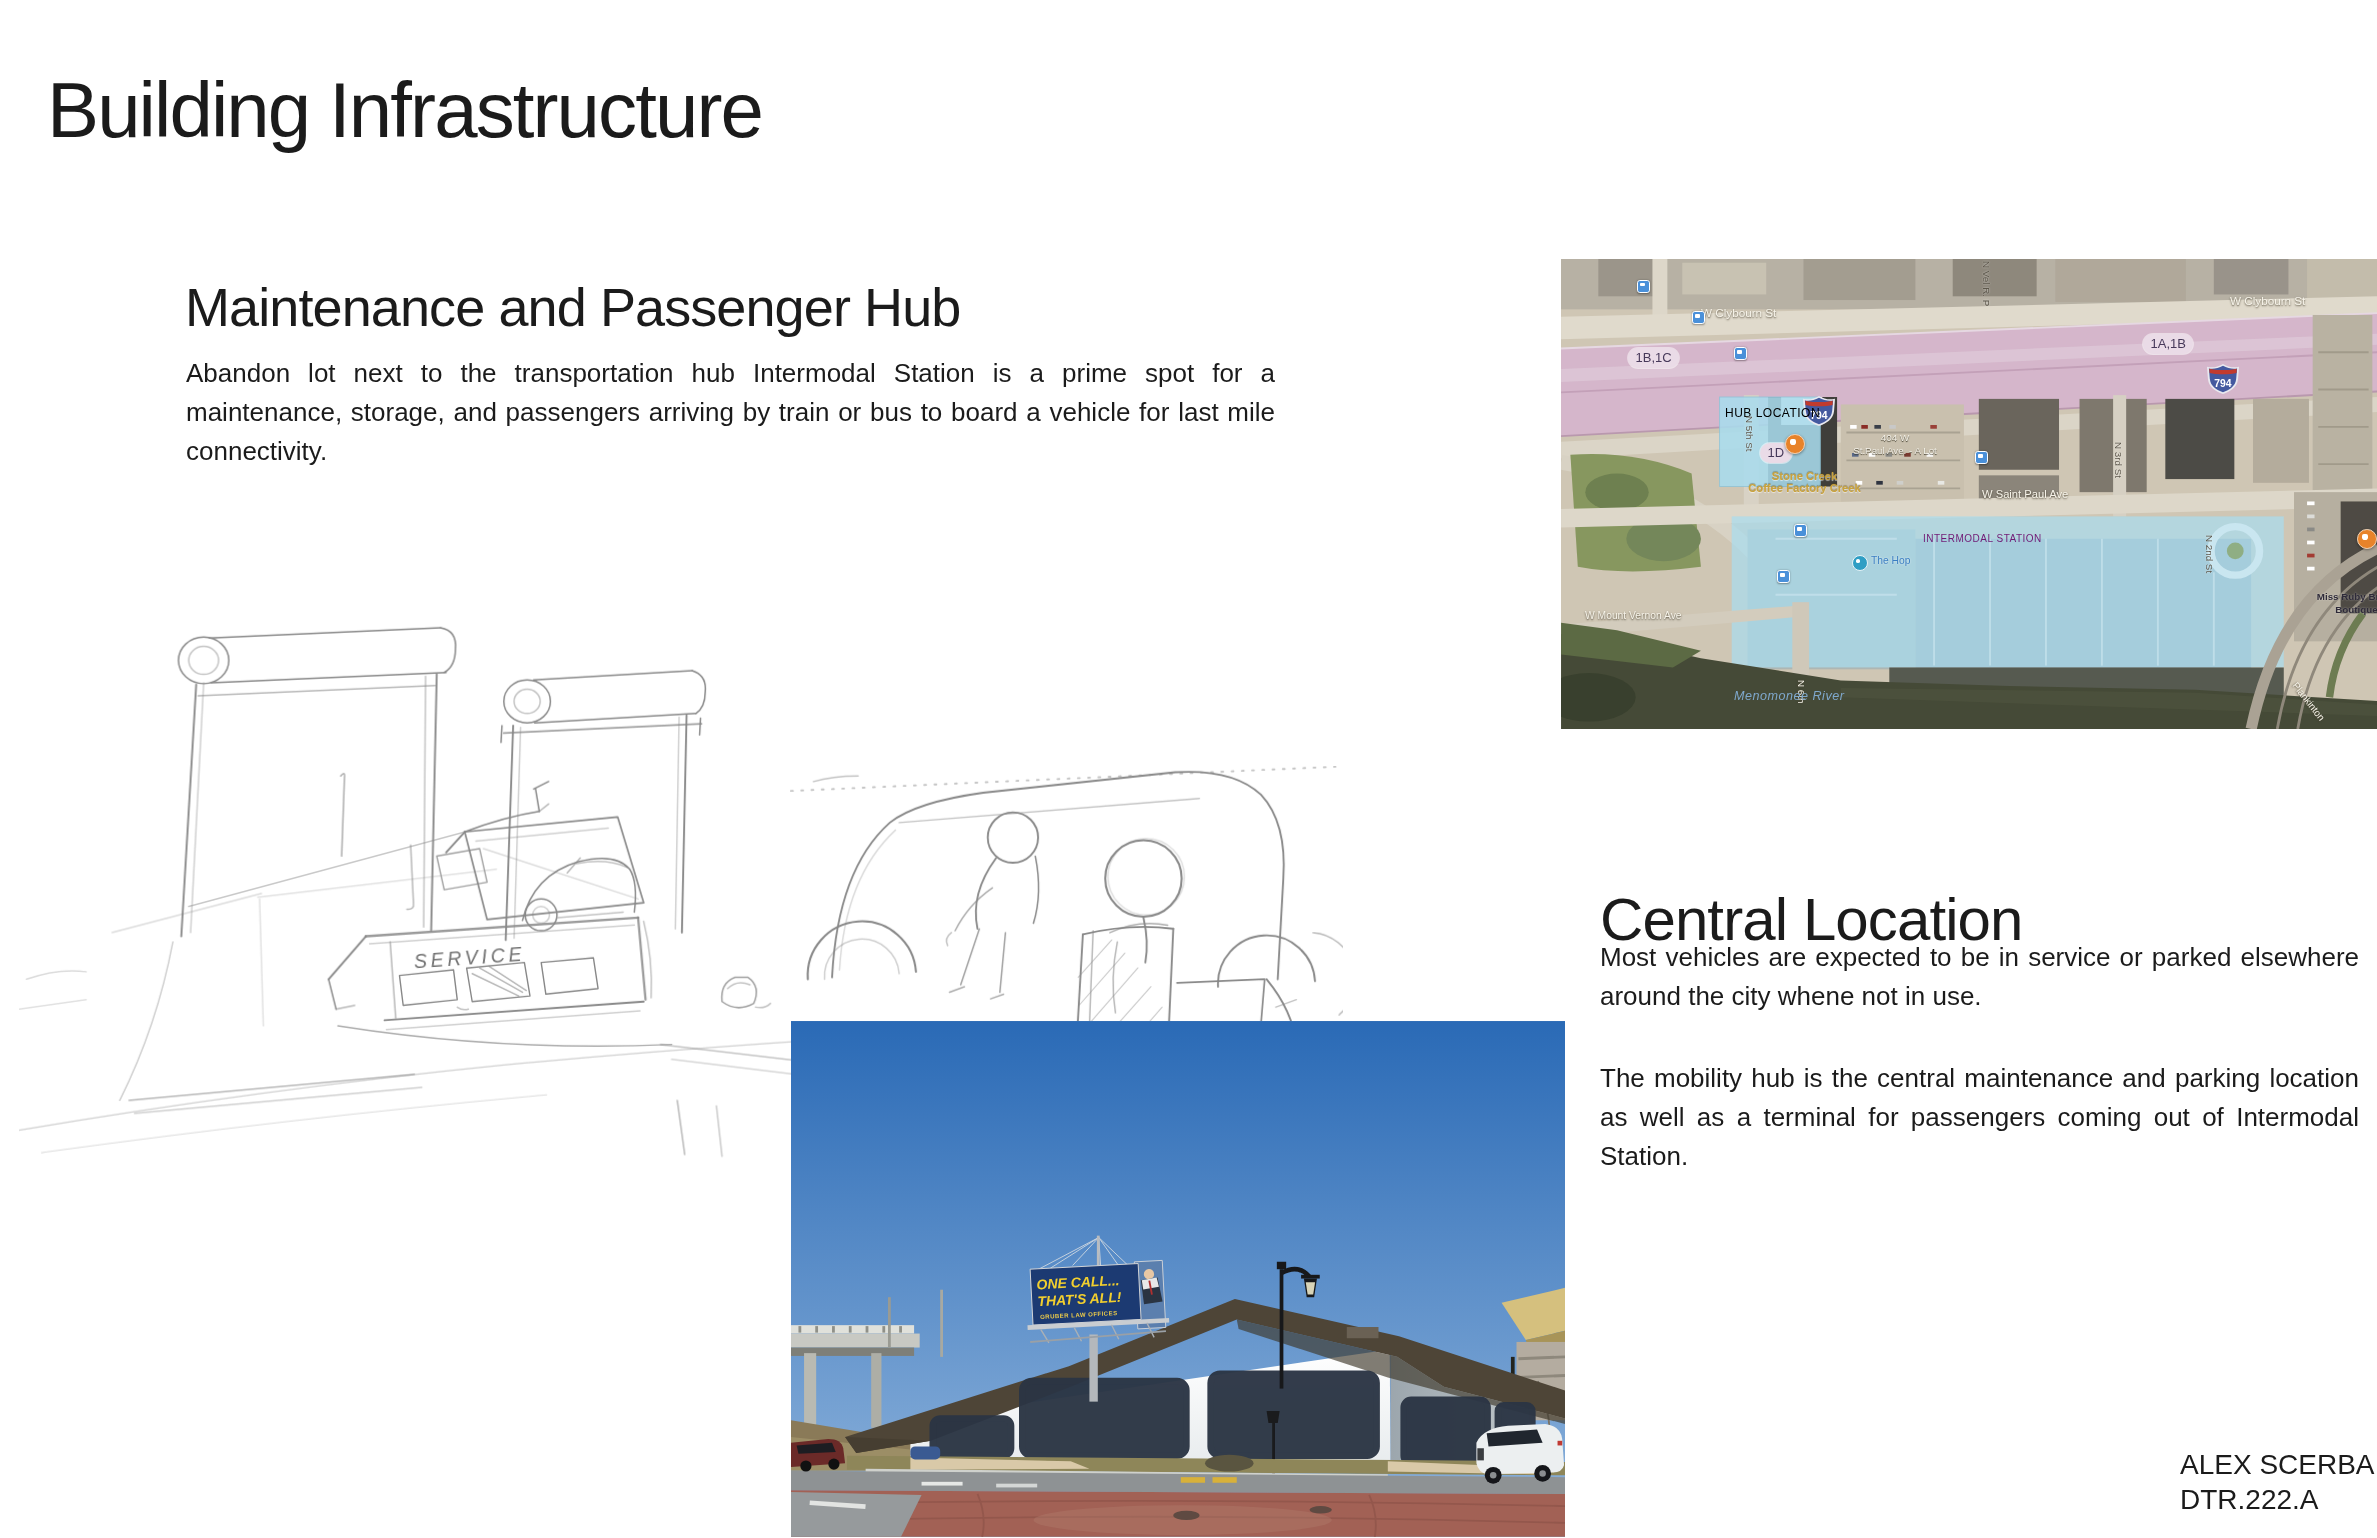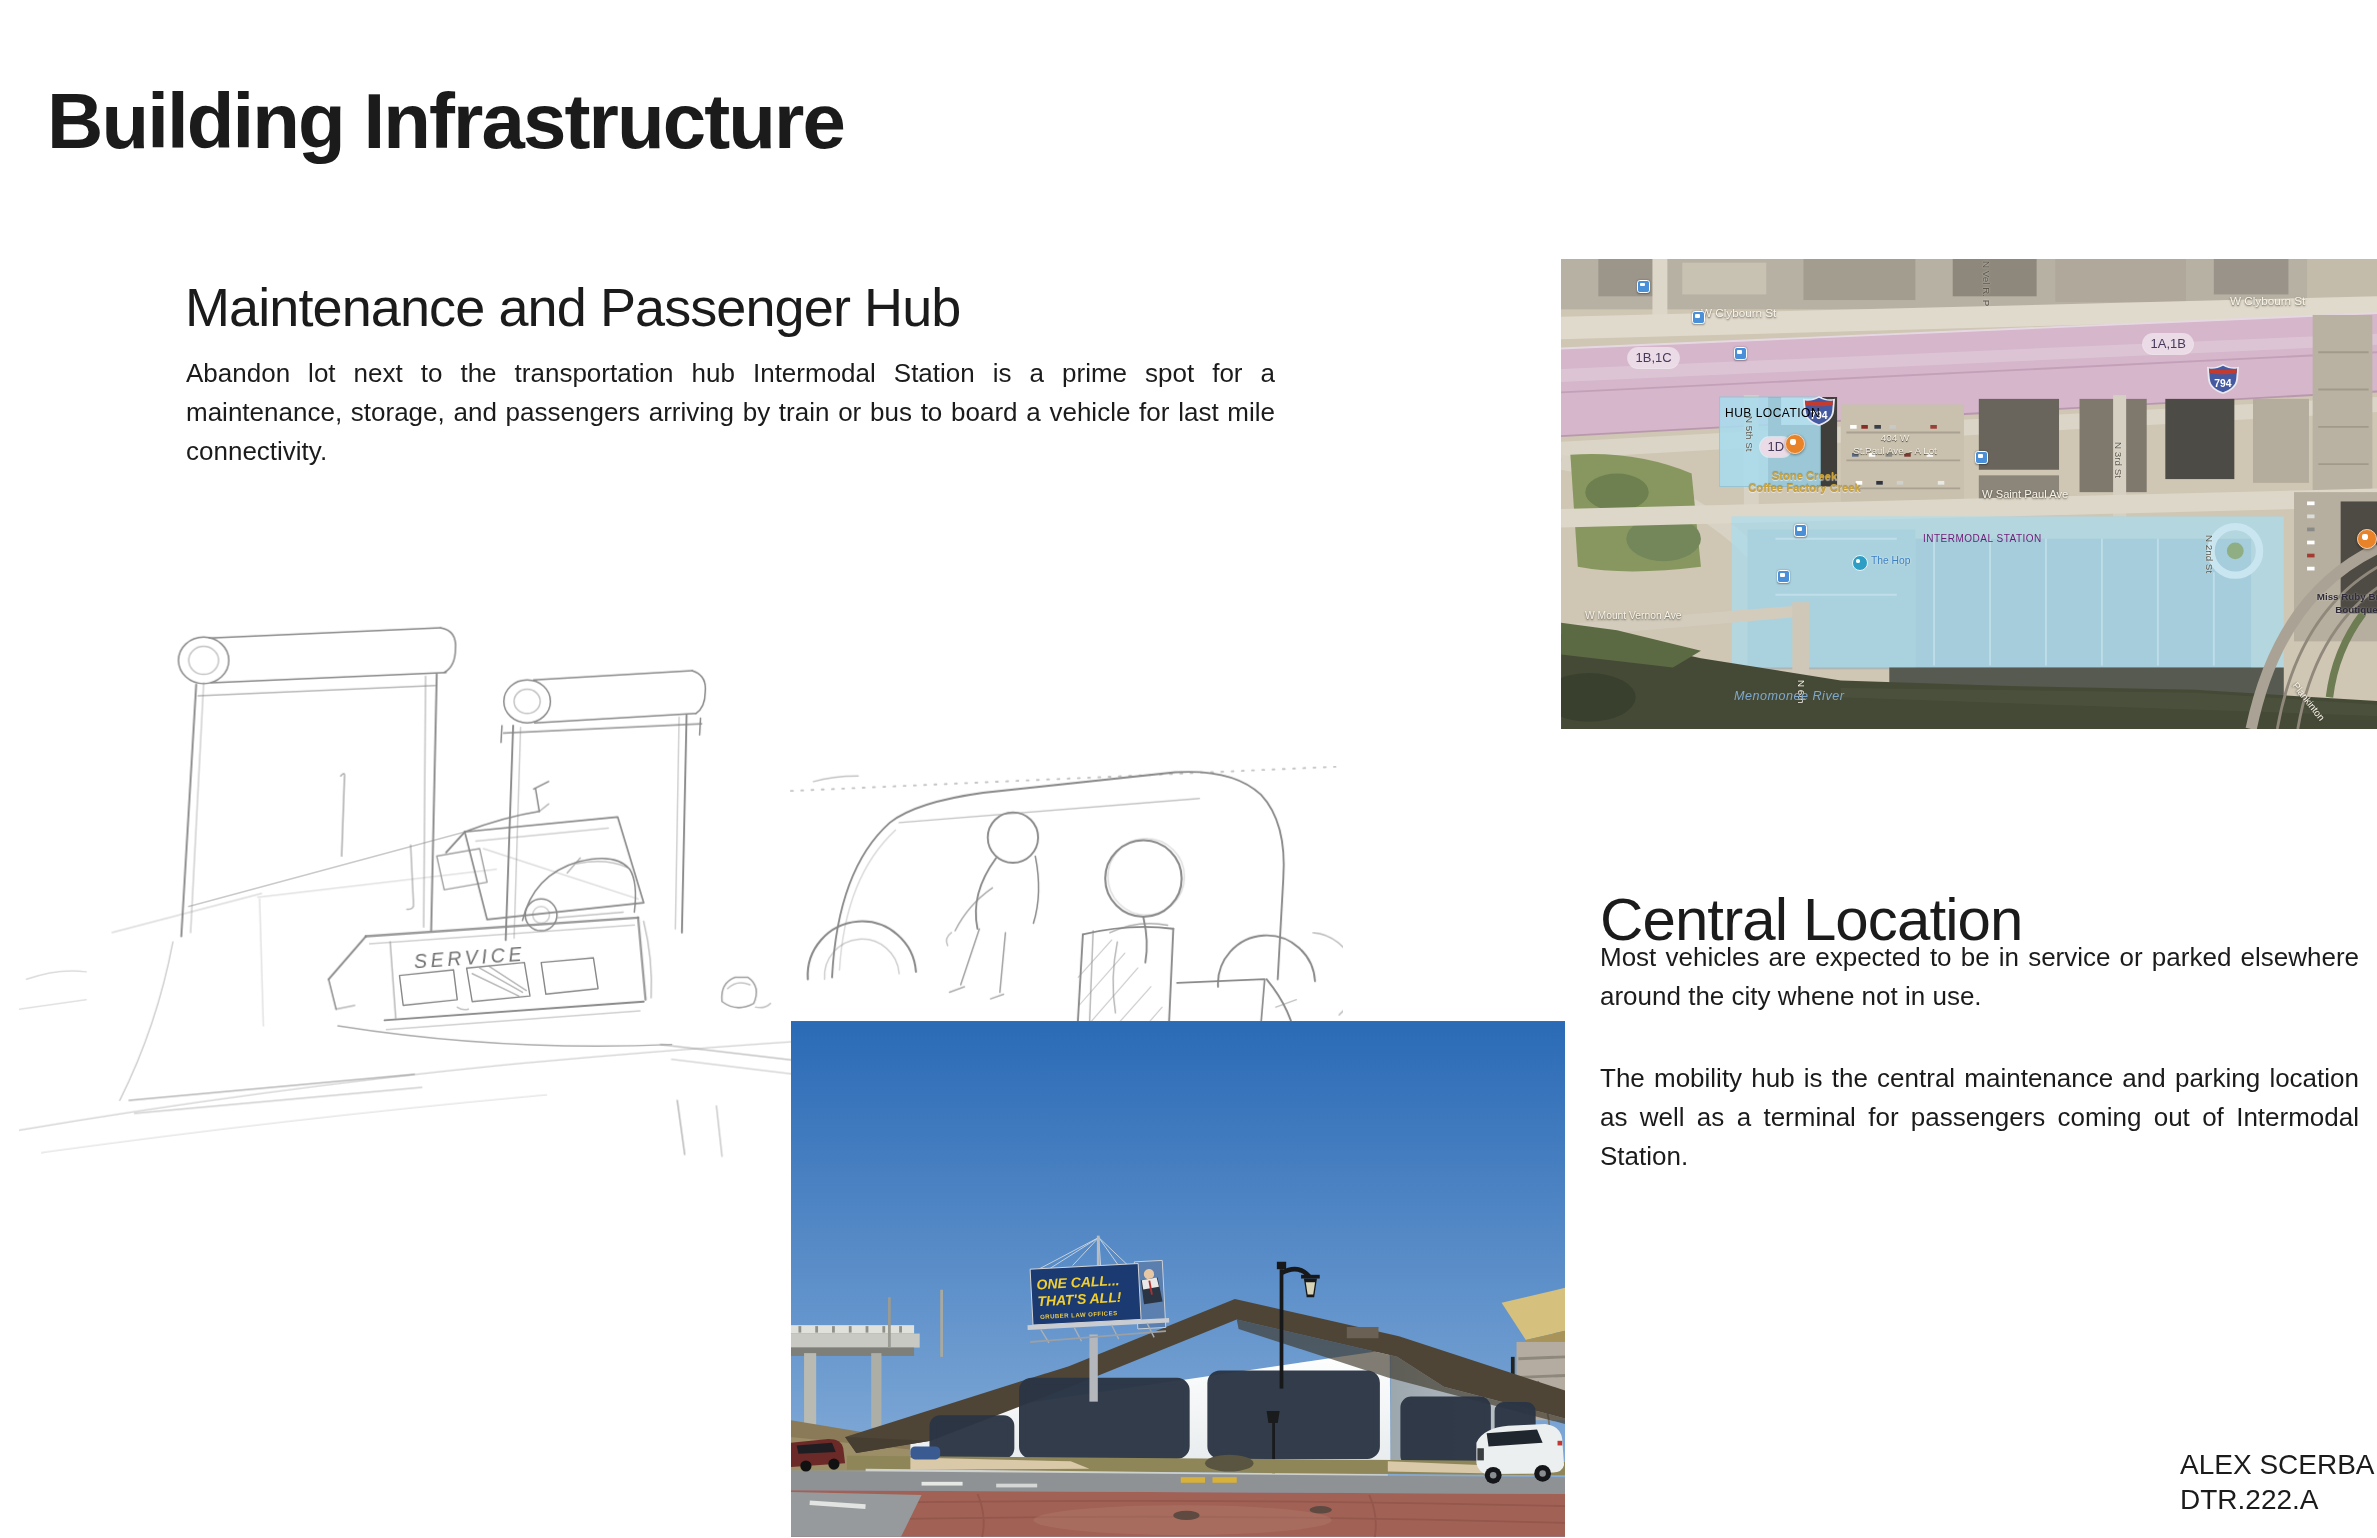--- a/index.html
+++ b/index.html
@@ -1,20 +1,20 @@
 <!DOCTYPE html>
 <html style="font-size:15px"><head>
 <meta charset="utf-8">
 <style>
   html,body{margin:0;padding:0;background:#ffffff;}
   #poster{position:relative;width:2377px;height:1538px;background:#ffffff;
     font-family:"Liberation Sans",sans-serif;color:#1b1b1b;overflow:hidden;}
   .abs{position:absolute;}
   
-  .page-title{left:47px;top:24px;font-size:78px;font-weight:700;letter-spacing:-1.9px;white-space:nowrap;}
+  .page-title{left:47px;top:13px;font-size:78px;font-weight:400;letter-spacing:-1.9px;white-space:nowrap;}
   .hub-heading{left:185px;top:231px;font-size:54px;font-weight:500;letter-spacing:-0.9px;white-space:nowrap;}
   .hub-body{left:186px;top:328px;width:1089px;font-size:26px;line-height:1.5;text-align:justify;font-weight:300;}
   .central-heading{left:1600px;top:835px;font-size:60px;font-weight:500;letter-spacing:-0.9px;white-space:nowrap;}
   .central-body{left:1600px;top:938px;width:759px;font-size:26px;line-height:1.5;text-align:justify;font-weight:300;}
   .central-body p{margin:0;}
   .central-body p + p{margin-top:43px;}
   .credit{left:2180px;top:1447px;font-size:28px;line-height:1.25;font-weight:300;}
   
   .map{left:1561px;top:259px;width:817px;height:470px;overflow:hidden;background:#cfc6b4;}
   .map svg{position:absolute;left:0;top:0;}
@@ -295,21 +295,21 @@
       <path d="M876,310 Q770,360 740,504" stroke="#aaa294" stroke-width="12" fill="none"></path>
       <path d="M876,330 Q790,380 768,504" stroke="#8f887b" stroke-width="3" fill="none"></path>
       <path d="M876,352 Q808,400 790,504" stroke="#8f887b" stroke-width="3" fill="none"></path>
       <path d="M860,380 q-30,40 -36,90" stroke="#6d7c52" stroke-width="8" fill="none"></path>
     </svg>
 
     <span class="mlabel mwhite" style="left:140px;top:47px;">W Clybourn St</span>
     <span class="mlabel mwhite" style="left:669px;top:35px;">W Clybourn St</span>
     <span class="badge" style="left:67px;top:89px;">1B,1C</span>
     <span class="badge" style="left:582px;top:75px;">1A,1B</span>
-    <span class="badge" style="left:199px;top:178px;">1D</span>
+    <span class="badge" style="left:199px;top:184px;">1D</span>
 
     <svg class="shield" style="left:241px;top:136px;" viewBox="0 0 36 34">
       <path d="M18,1 C12,5 6,5 1,4 L2,17 C3,26 10,30 18,33 C26,30 33,26 34,17 L35,4 C30,5 24,5 18,1 Z" fill="#e9e9ef"></path>
       <path d="M18,3 C13,6 7,6.5 3,5.8 L4,17 C5,25 11,28.5 18,31 C25,28.5 31,25 32,17 L33,5.8 C29,6.5 23,6 18,3 Z" fill="#44599f"></path>
       <path d="M3.4,6 C9,8 27,8 32.6,6 L32.4,10.5 C26,12.5 10,12.5 3.8,10.5 Z" fill="#c23b2e"></path>
       <text x="18" y="25" text-anchor="middle" font-size="11" font-weight="700" fill="#ffffff" font-family="Liberation Sans,sans-serif">794</text>
     </svg>
     <svg class="shield" style="left:645px;top:104px;" viewBox="0 0 36 34">
       <path d="M18,1 C12,5 6,5 1,4 L2,17 C3,26 10,30 18,33 C26,30 33,26 34,17 L35,4 C30,5 24,5 18,1 Z" fill="#e9e9ef"></path>
       <path d="M18,3 C13,6 7,6.5 3,5.8 L4,17 C5,25 11,28.5 18,31 C25,28.5 31,25 32,17 L33,5.8 C29,6.5 23,6 18,3 Z" fill="#44599f"></path>

